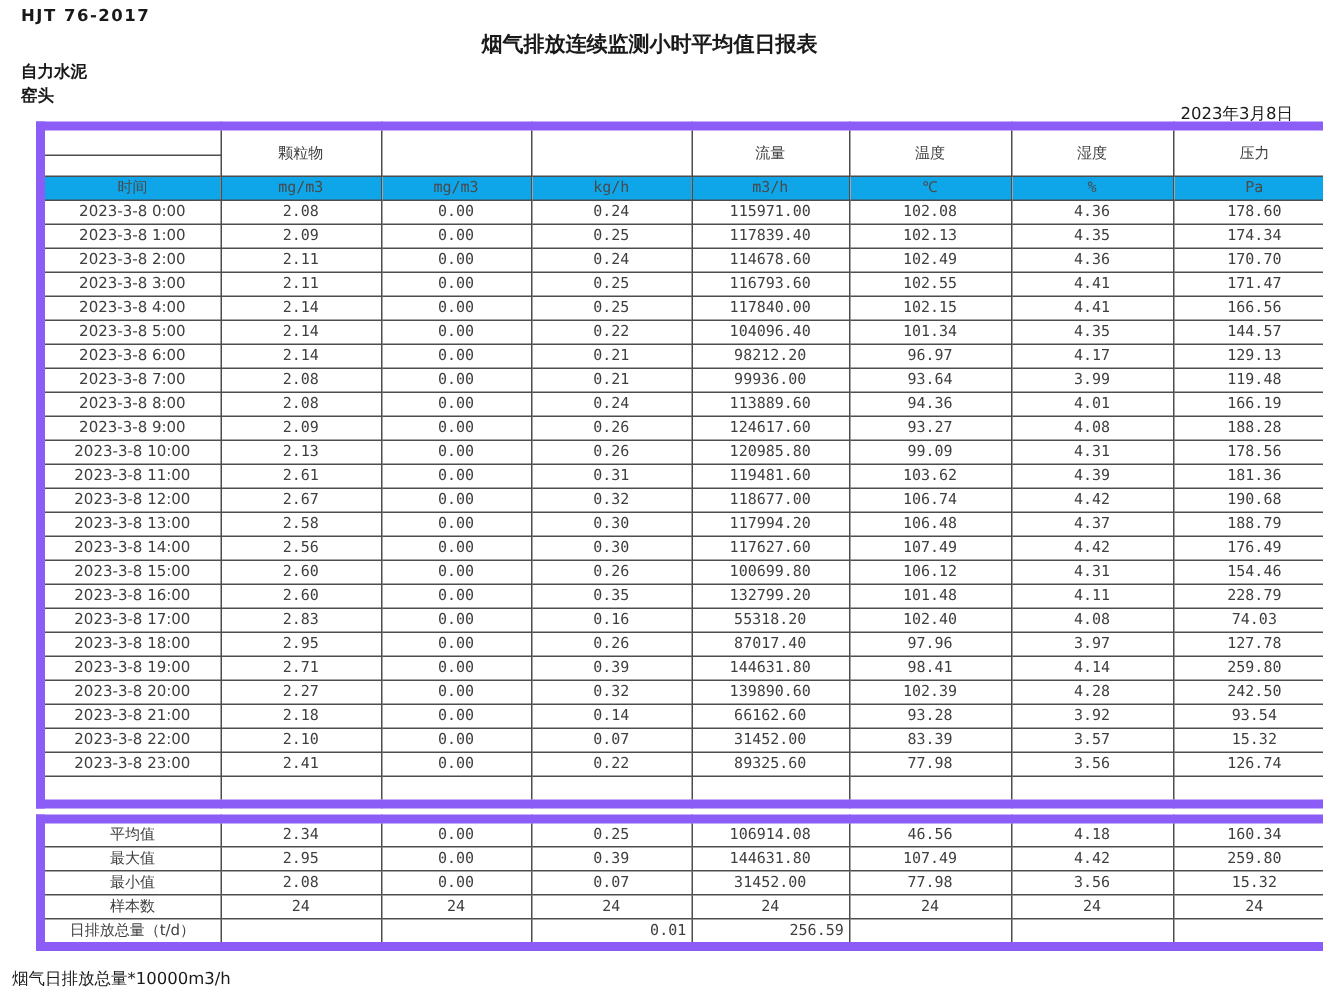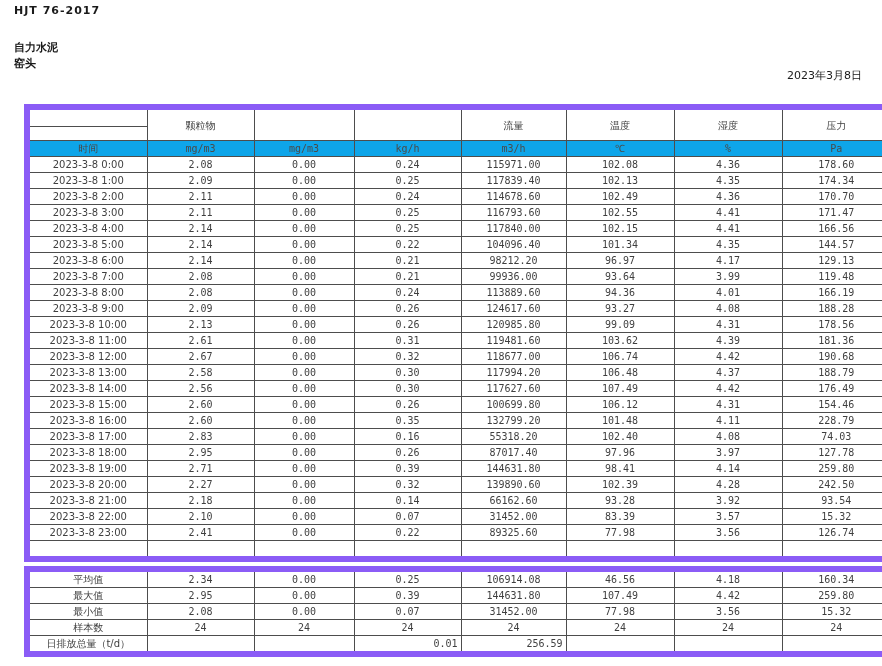--- a/index.html
+++ b/index.html
@@ -1,21 +1,21 @@
 <!DOCTYPE html>
 <html><head>
 <meta charset="utf-8">
 <style>
   html,body{margin:0;padding:0;background:#fff;}
   body{
     width:882px;height:666px;position:relative;
     font-family:"DejaVu Sans","Liberation Sans",sans-serif;
     color:#1a1a1a;overflow:hidden;
   }
-  .hdr{position:relative;height:104px;}
+  .hdr{position:relative;height:81px;}
   .std-no{position:absolute;top:4px;left:14px;font-size:11px;font-weight:bold;letter-spacing:1px;}
   .title{position:absolute;top:21px;left:0;width:866px;text-align:center;font-size:14px;font-weight:bold;}
   .company{position:absolute;top:40px;left:14px;font-size:11px;font-weight:bold;}
   .location{position:absolute;top:56px;left:14px;font-size:11px;font-weight:bold;font-family:Liberation Serif, serif;}
   .date{position:absolute;top:68px;right:20px;font-size:11px;}
   table{
     border-collapse:collapse;table-layout:fixed;
     margin-left:8px;width:866px;
     font-family:"DejaVu Sans Mono","Liberation Mono",monospace;
   }
@@ -37,20 +37,21 @@
   .footer{margin-left:8px;margin-top:11px;font-size:11px;}
   .footer .line1{margin-bottom:6px;}
   .footer .line2 span.rpt{display:inline-block;}
   .footer .line2 span.unit{display:inline-block;margin-left:88px;}
 </style>
 </head>
 <body>
 
 <div class="hdr">
   <div class="std-no">HJT 76-2017</div>
+  <div class="title">烟气排放连续监测小时平均值日报表</div>
   <div class="company">自力水泥</div>
   <div class="location">窑头</div>
   <div class="date">2023年3月8日</div>
 </div>
 
 <table class="main">
   <colgroup>
     <col style="width:120px">
       <col style="width:107px">
       <col style="width:100px">

